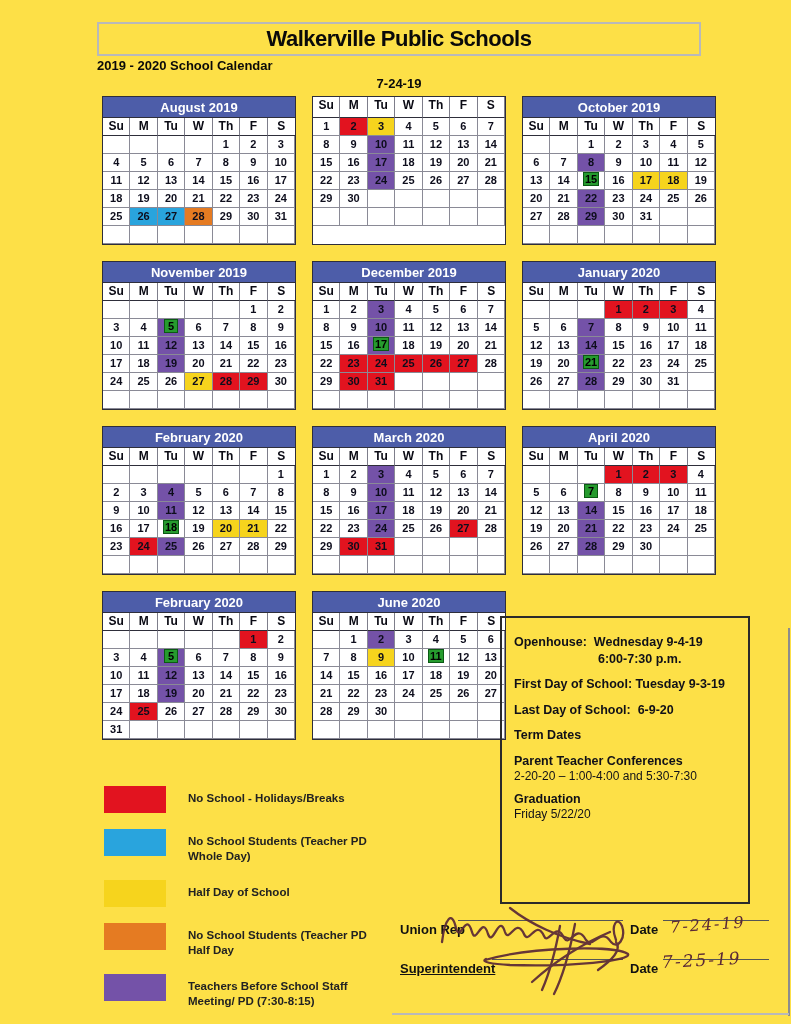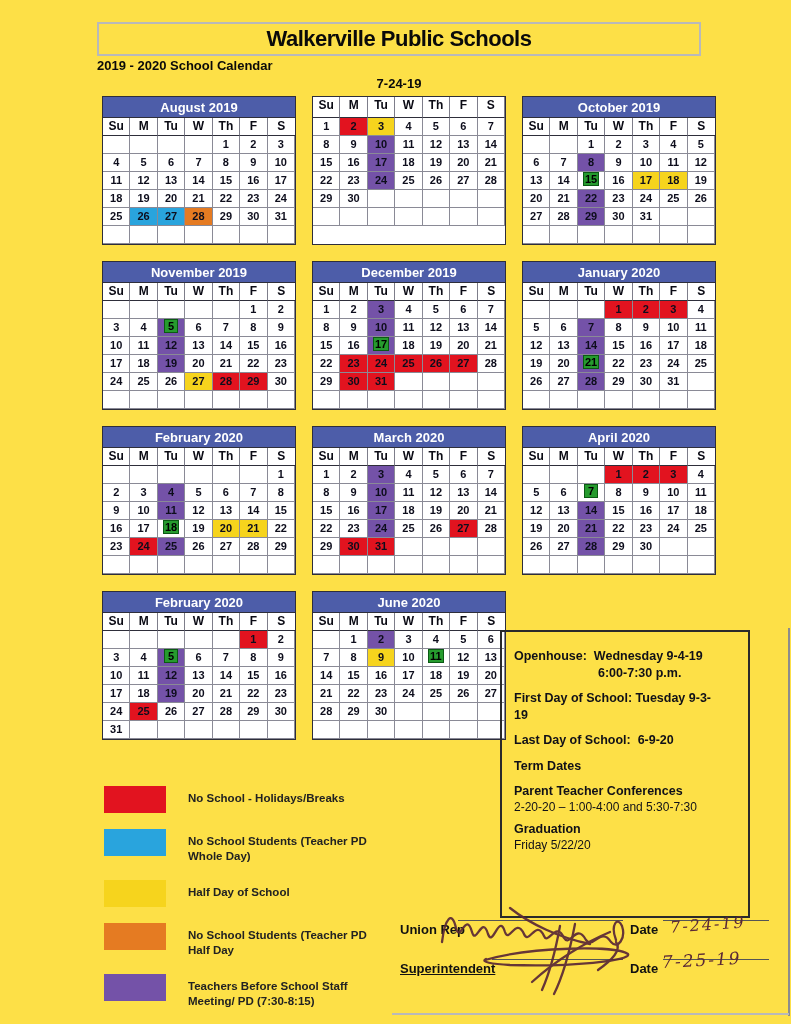--- a/index.html
+++ b/index.html
@@ -64,22 +64,22 @@
   .legend-hash {
     width: 14px; height: 18px; margin-left: 18px; background: var(--green);
     border: 1px solid #0b5a14; color: #000; font-weight: bold; font-size: 12px;
     display: flex; align-items: center; justify-content: center;
   }
   .legend-label { font-size: 11.5px; font-weight: 600; line-height: 1.3;
     width: 182px; padding-top: 5px; color:#222; }
   
   #info-box {
     position: absolute; left: 500px; top: 616px; width: 250px; height: 288px;
-    border: 2px solid #2a2a2a; padding: 16px 24px 8px 12px;
-    font-size: 12px; line-height: 1.32; color: #101018; margin-top: 14px;
+    border: 2px solid #2a2a2a; padding: 16px 8px 8px 12px;
+    font-size: 12px; line-height: 1.32; color: #101018;
   }
   .ib-bold { font-weight: bold; font-size: 12.5px; white-space: pre-wrap; }
   .ib-line { white-space: pre-wrap; }
   .ib-indent { margin-left: 84px; }
   .ib-gap { height: 9px; }
   
   .sig-label { position: absolute; font-size: 13px; font-weight: 600; color:#111; }
   .sig-line { position: absolute; border-bottom: 1.3px solid #555; }
   .hand { position: absolute; font-family: "DejaVu Serif", serif; font-style: italic;
     color: #5a2836; font-size: 16px; letter-spacing: 2px; }

